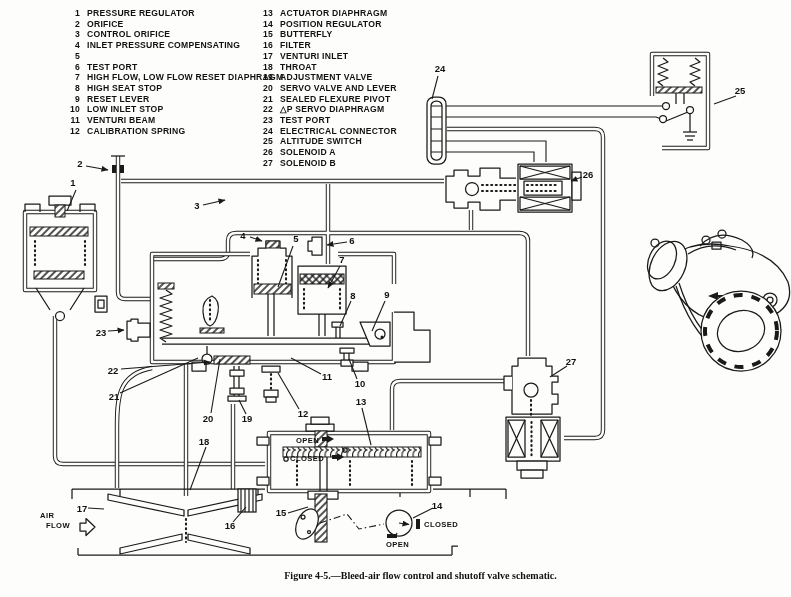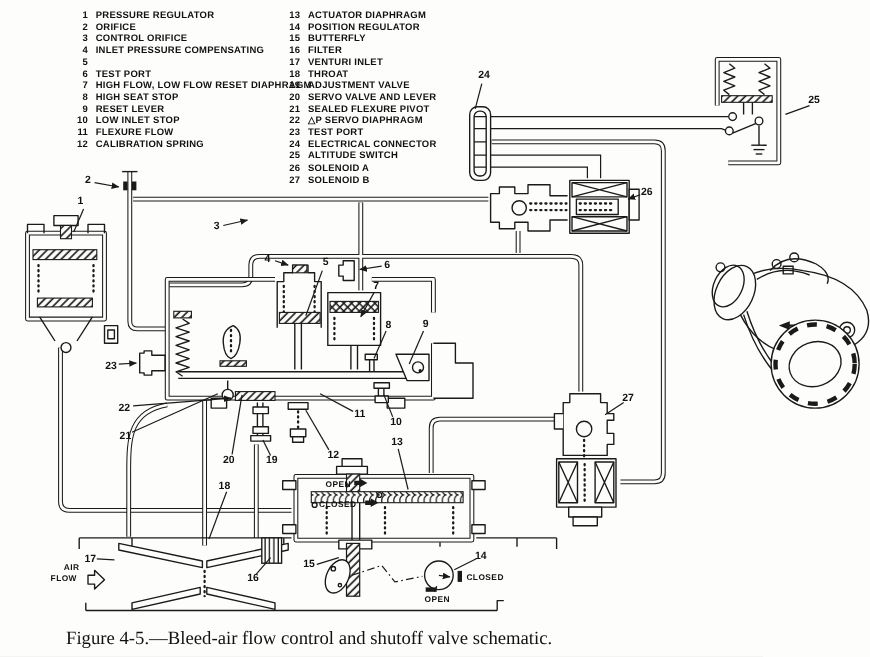--- a/index.html
+++ b/index.html
@@ -16,22 +16,22 @@
   .dots{stroke:#1a1a1a;stroke-width:2.1;stroke-dasharray:1 3.6;stroke-linecap:round;fill:none;}
   .wf{fill:#fdfdfc;stroke:none;}
   .legend{position:absolute;}
   .lrow{display:flex;line-height:10.7px;font-size:8.6px;font-weight:700;
         letter-spacing:.25px;white-space:nowrap;}
   .ln{width:14px;text-align:right;margin-right:7px;flex:none;}
   .col1{left:66px;top:8px;}
   .col2{left:259px;top:8px;}
   .callout{position:absolute;font-size:9.5px;font-weight:700;transform:translate(-50%,-52%);}
   .dtext{position:absolute;font-size:7.6px;font-weight:700;letter-spacing:.4px;white-space:nowrap;}
-  .caption{position:absolute;left:60px;right:10px;top:570px;
-           font-family:"Liberation Serif",serif;font-weight:400;font-size:17px;}
+  .caption{position:absolute;left:60px;right:10px;top:570px;text-align:center;
+           font-family:"Liberation Serif",serif;font-weight:700;font-size:10px;}
 </style>
 </head>
 <body>
 
 <div class="page">
 
 <svg width="791" height="597" viewBox="0 0 791 597">
   <defs>
     <pattern id="h1" width="5" height="5" patternUnits="userSpaceOnUse" patternTransform="rotate(45)">
       <rect width="5" height="5" fill="#fdfdfc"></rect>
@@ -428,21 +428,21 @@
       <div class="lrow">
         <span class="ln">9</span>
         <span class="lt">RESET LEVER</span>
       </div>
       <div class="lrow">
         <span class="ln">10</span>
         <span class="lt">LOW INLET STOP</span>
       </div>
       <div class="lrow">
         <span class="ln">11</span>
-        <span class="lt">FLEXURE FLOW</span>
+        <span class="lt">VENTURI BEAM</span>
       </div>
       <div class="lrow">
         <span class="ln">12</span>
         <span class="lt">CALIBRATION SPRING</span>
       </div>
     </div>
   <div class="legend col2" id="legend-col2">
       <div class="lrow">
         <span class="ln">13</span>
         <span class="lt">ACTUATOR DIAPHRAGM</span>
@@ -530,20 +530,20 @@
       <div class="callout" style="left: 113px; top: 371px;">22</div>
       <div class="callout" style="left: 101px; top: 333px;">23</div>
       <div class="callout" style="left: 440px; top: 69px;">24</div>
       <div class="callout" style="left: 740px; top: 91px;">25</div>
       <div class="callout" style="left: 588px; top: 175px;">26</div>
       <div class="callout" style="left: 571px; top: 362px;">27</div>
     </div>
   <div id="dtexts">
       <div class="dtext" style="left: 296px; top: 436px;">OPEN</div>
       <div class="dtext" style="left: 290px; top: 454px;">CLOSED</div>
-      <div class="dtext" style="left: 58px; top: 511px;">AIR</div>
+      <div class="dtext" style="left: 40px; top: 511px;">AIR</div>
       <div class="dtext" style="left: 46px; top: 521px;">FLOW</div>
       <div class="dtext" style="left: 424px; top: 520px;">CLOSED</div>
       <div class="dtext" style="left: 386px; top: 540px;">OPEN</div>
     </div>
 
   <div class="caption">Figure 4-5.—Bleed-air flow control and shutoff valve schematic.</div>
 </div>
 
 </body></html>

